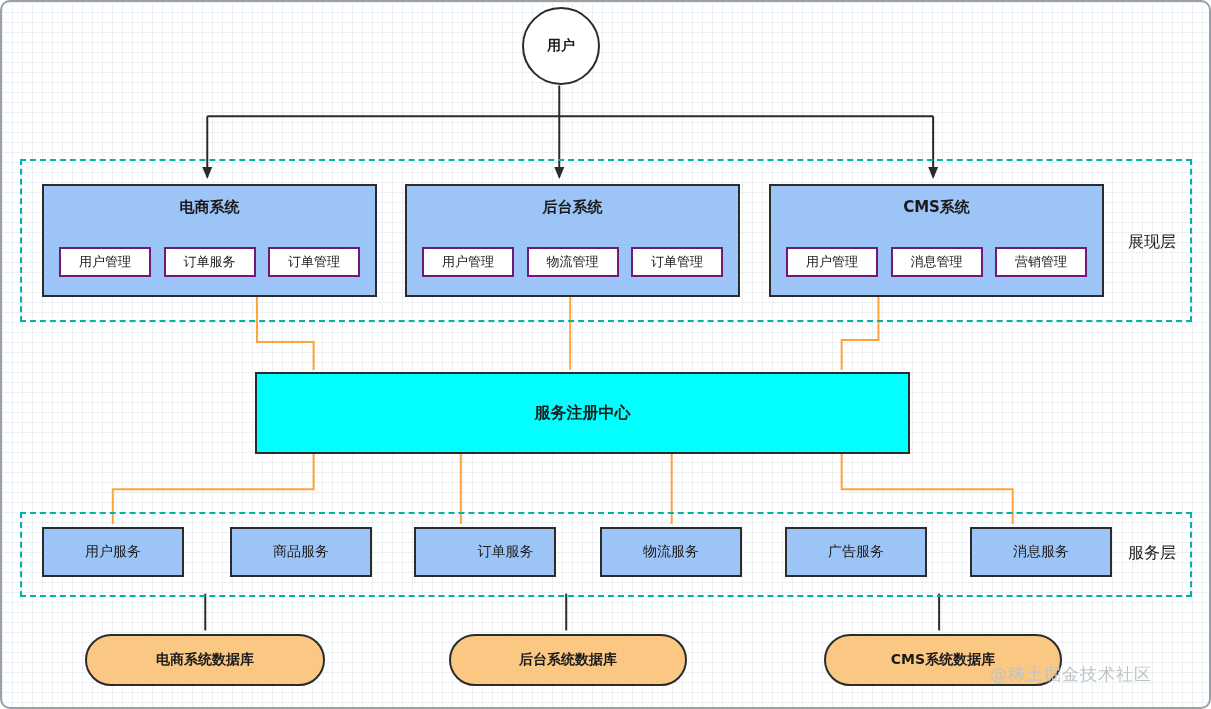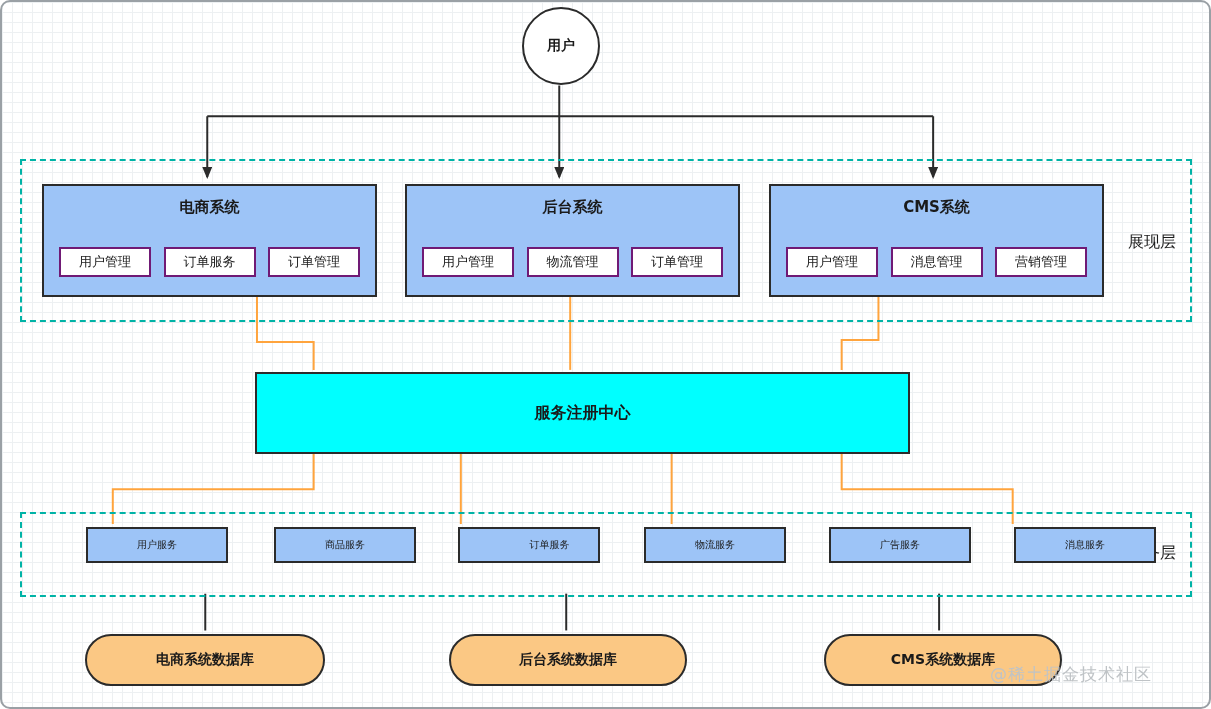--- a/index.html
+++ b/index.html
@@ -56,22 +56,22 @@
     box-sizing:border-box;background:#ffffff;border:2px solid #701a75;
     height:30px;min-width:92px;padding:0 6px;
     display:flex;align-items:center;justify-content:center;
     font-size:13px;white-space:nowrap;
   }
   .registry{
     left:253px;top:370px;width:655px;height:82px;
     background:#00ffff;font-weight:bold;font-size:16px;z-index:2;
   }
   .service{
-    top:525px;width:142px;height:36px;background:#9dc4f7;
-    font-size:10px;z-index:2;margin-left:44px;
+    top:525px;width:142px;height:50px;background:#9dc4f7;
+    font-size:14px;z-index:2;
   }
   .database{
     top:632px;height:52px;background:#fbc884;border-radius:28px;
     font-weight:bold;font-size:14px;z-index:2;
   }
   .watermark{
     position:absolute;left:988px;top:661px;z-index:5;
     font-size:17px;color:#bfc3c6;letter-spacing:1px;white-space:nowrap;
   }
   .stroke-black{stroke:#2b2b2b;stroke-width:2;fill:none;}

